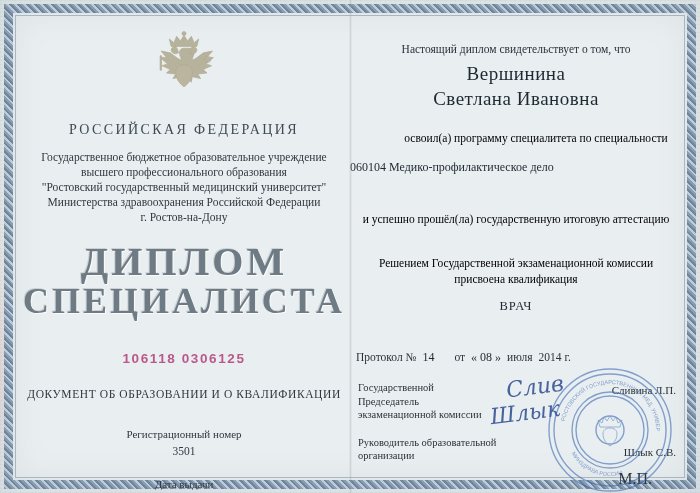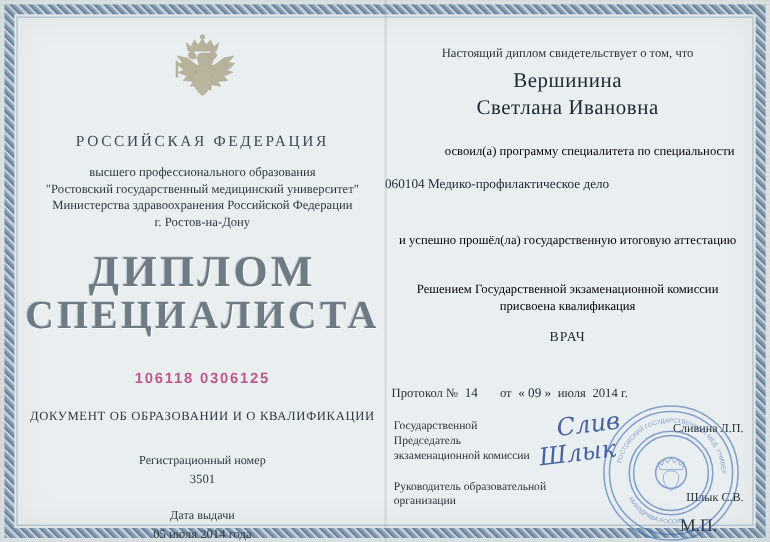--- a/index.html
+++ b/index.html
@@ -296,20 +296,21 @@
 
             <rect x="24" y="30" width="1.6" height="16" rx="0.6"></rect>
             <circle cx="76" cy="34" r="3.4" fill="none"></circle>
           </g>
         </svg>
       </div>
 
       <div class="rf-title">РОССИЙСКАЯ ФЕДЕРАЦИЯ</div>
 
       <div class="inst-block">
+        <div>Государственное бюджетное образовательное учреждение</div>
         <div>высшего профессионального образования</div>
         <div>"Ростовский государственный медицинский университет"</div>
         <div>Министерства здравоохранения Российской Федерации</div>
         <div>г. Ростов-на-Дону</div>
       </div>
 
       <div class="diploma-word">ДИПЛОМ</div>
       <div class="spec-word">СПЕЦИАЛИСТА</div>
 
       <div class="serial">106118  0306125</div>
@@ -346,21 +347,21 @@
         <div>Решением Государственной экзаменационной комиссии</div>
         <div>присвоена квалификация</div>
       </div>
 
       <div class="qual">ВРАЧ</div>
 
       <div class="protocol-row">
         <span>Протокол №</span>
         <span class="val">14</span>
         <span style="margin-left:14px">от</span>
-        <span class="val">« 09 »</span>
+        <span class="val">« 08 »</span>
         <span>июля</span>
         <span>2014 г.</span>
       </div>
 
       <div class="sign-block">
         <div class="grp">
           <div>Государственной</div>
           <div>Председатель</div>
           <div>экзаменационной комиссии</div>
         </div>

